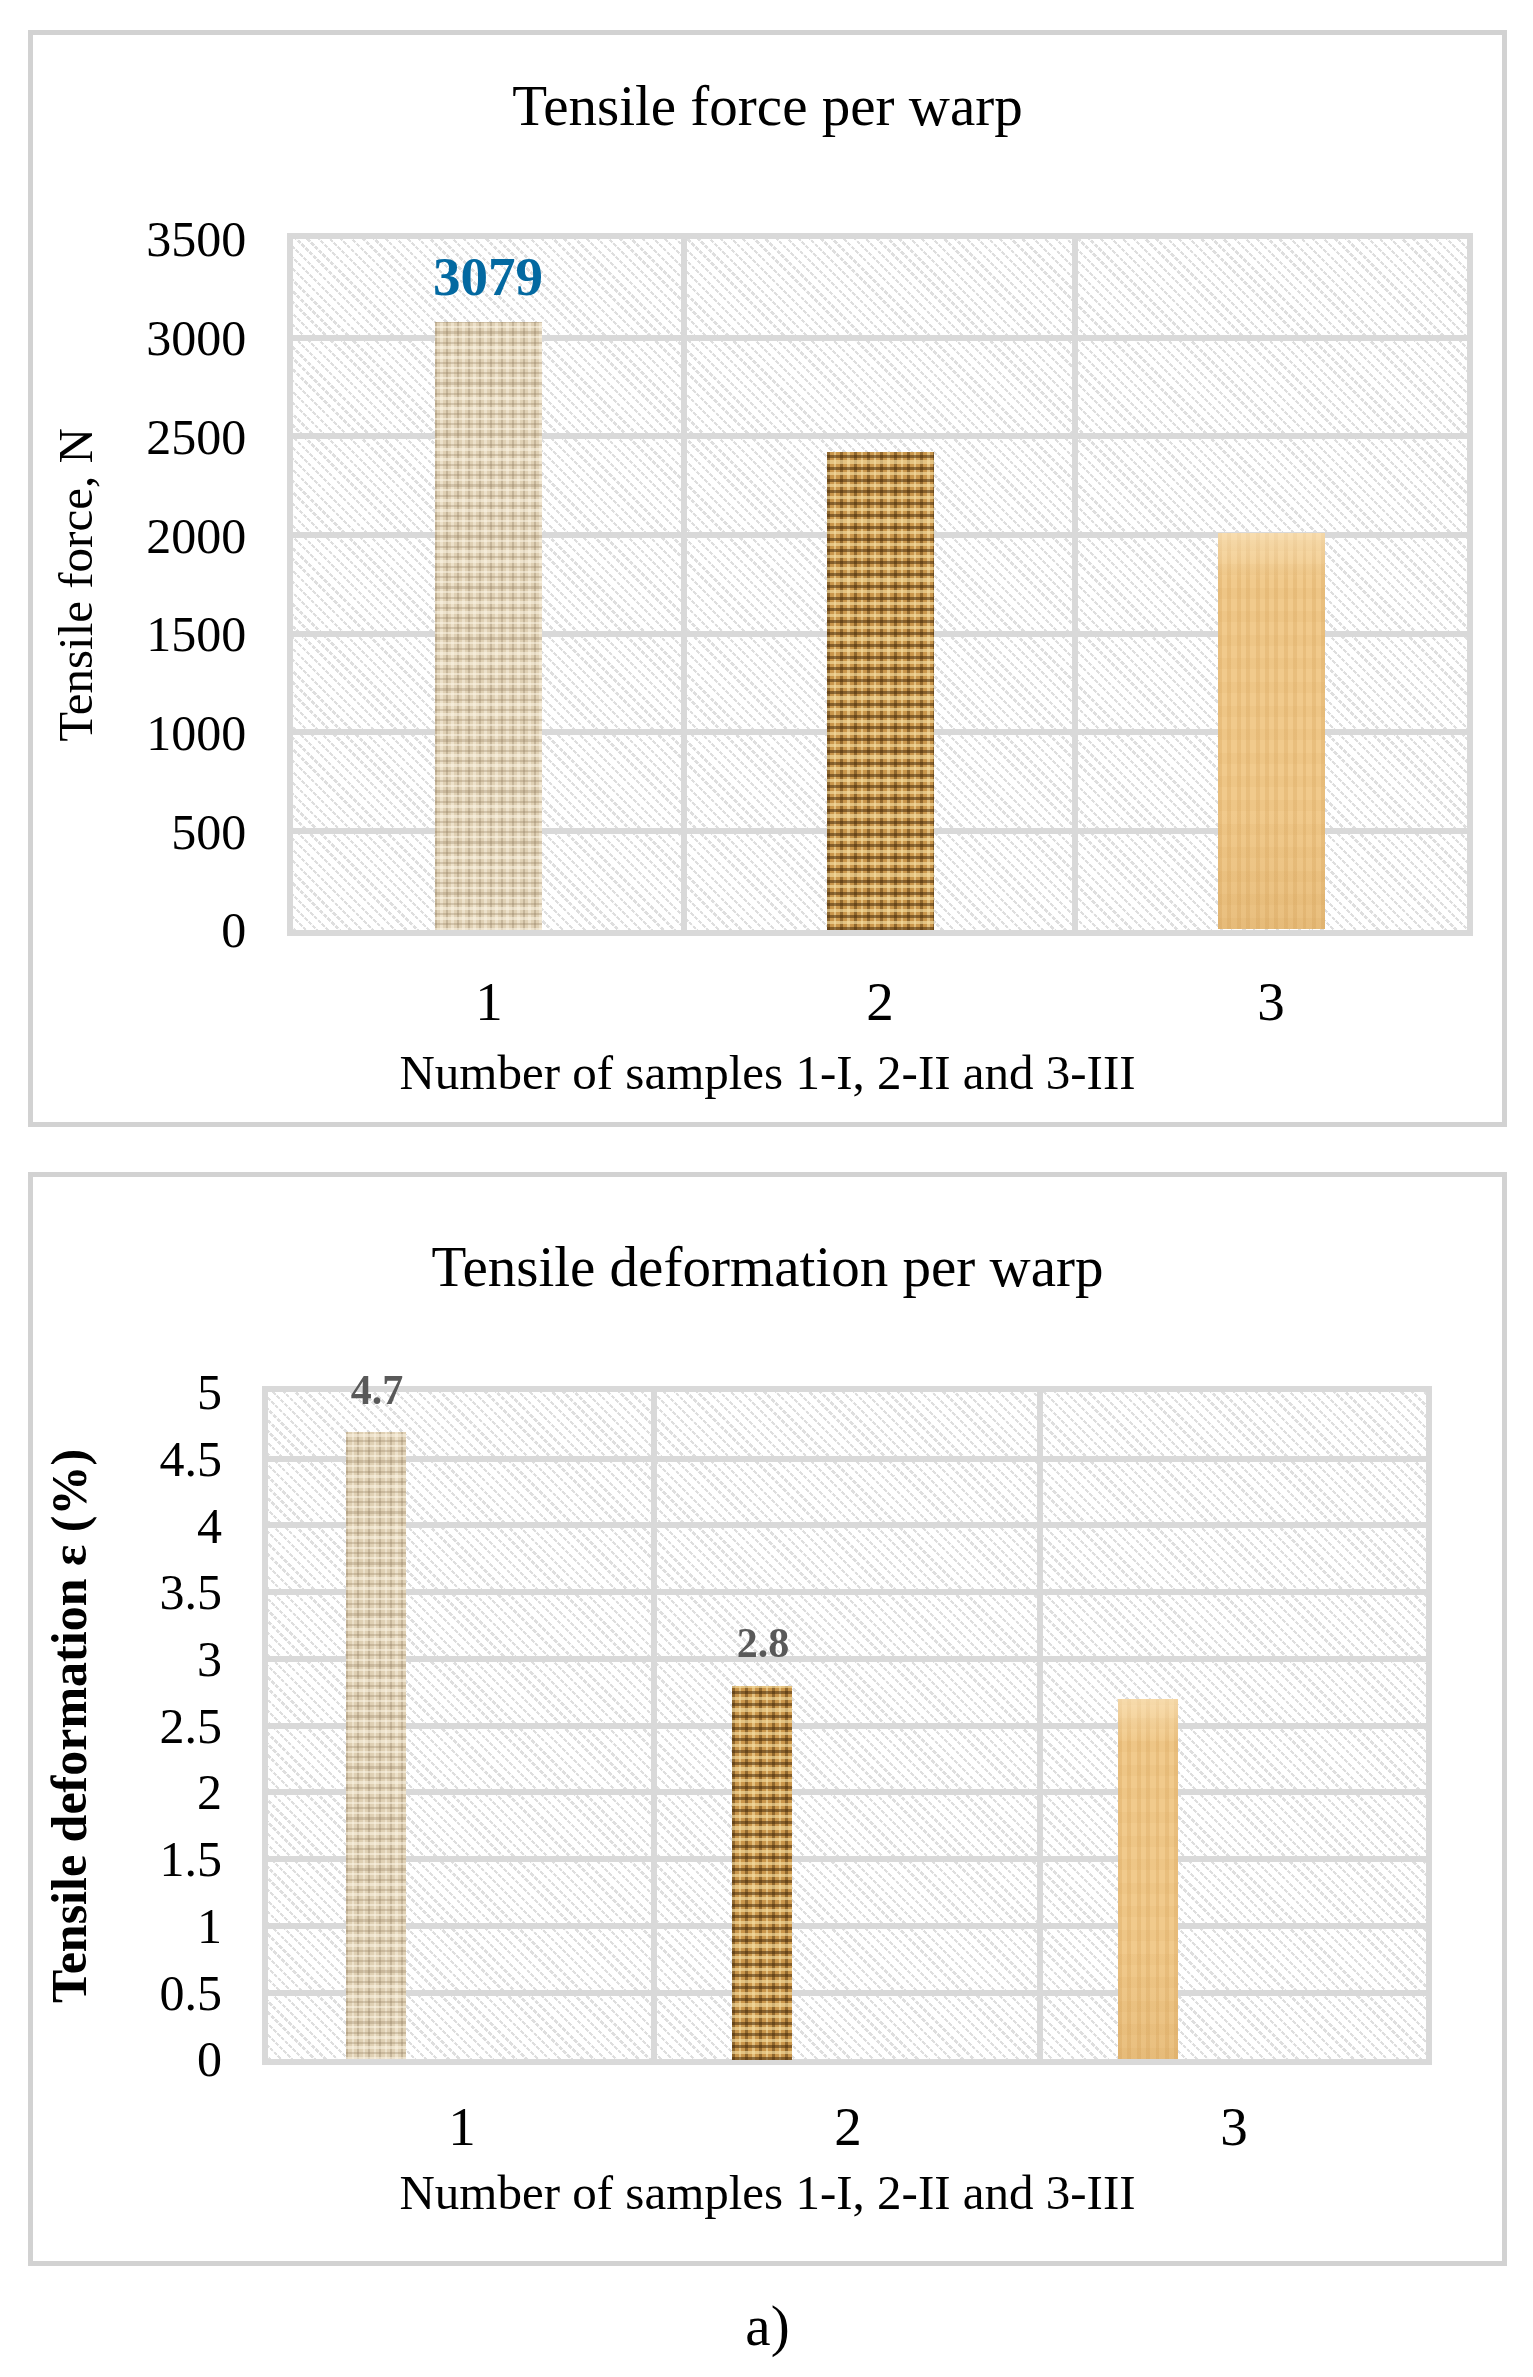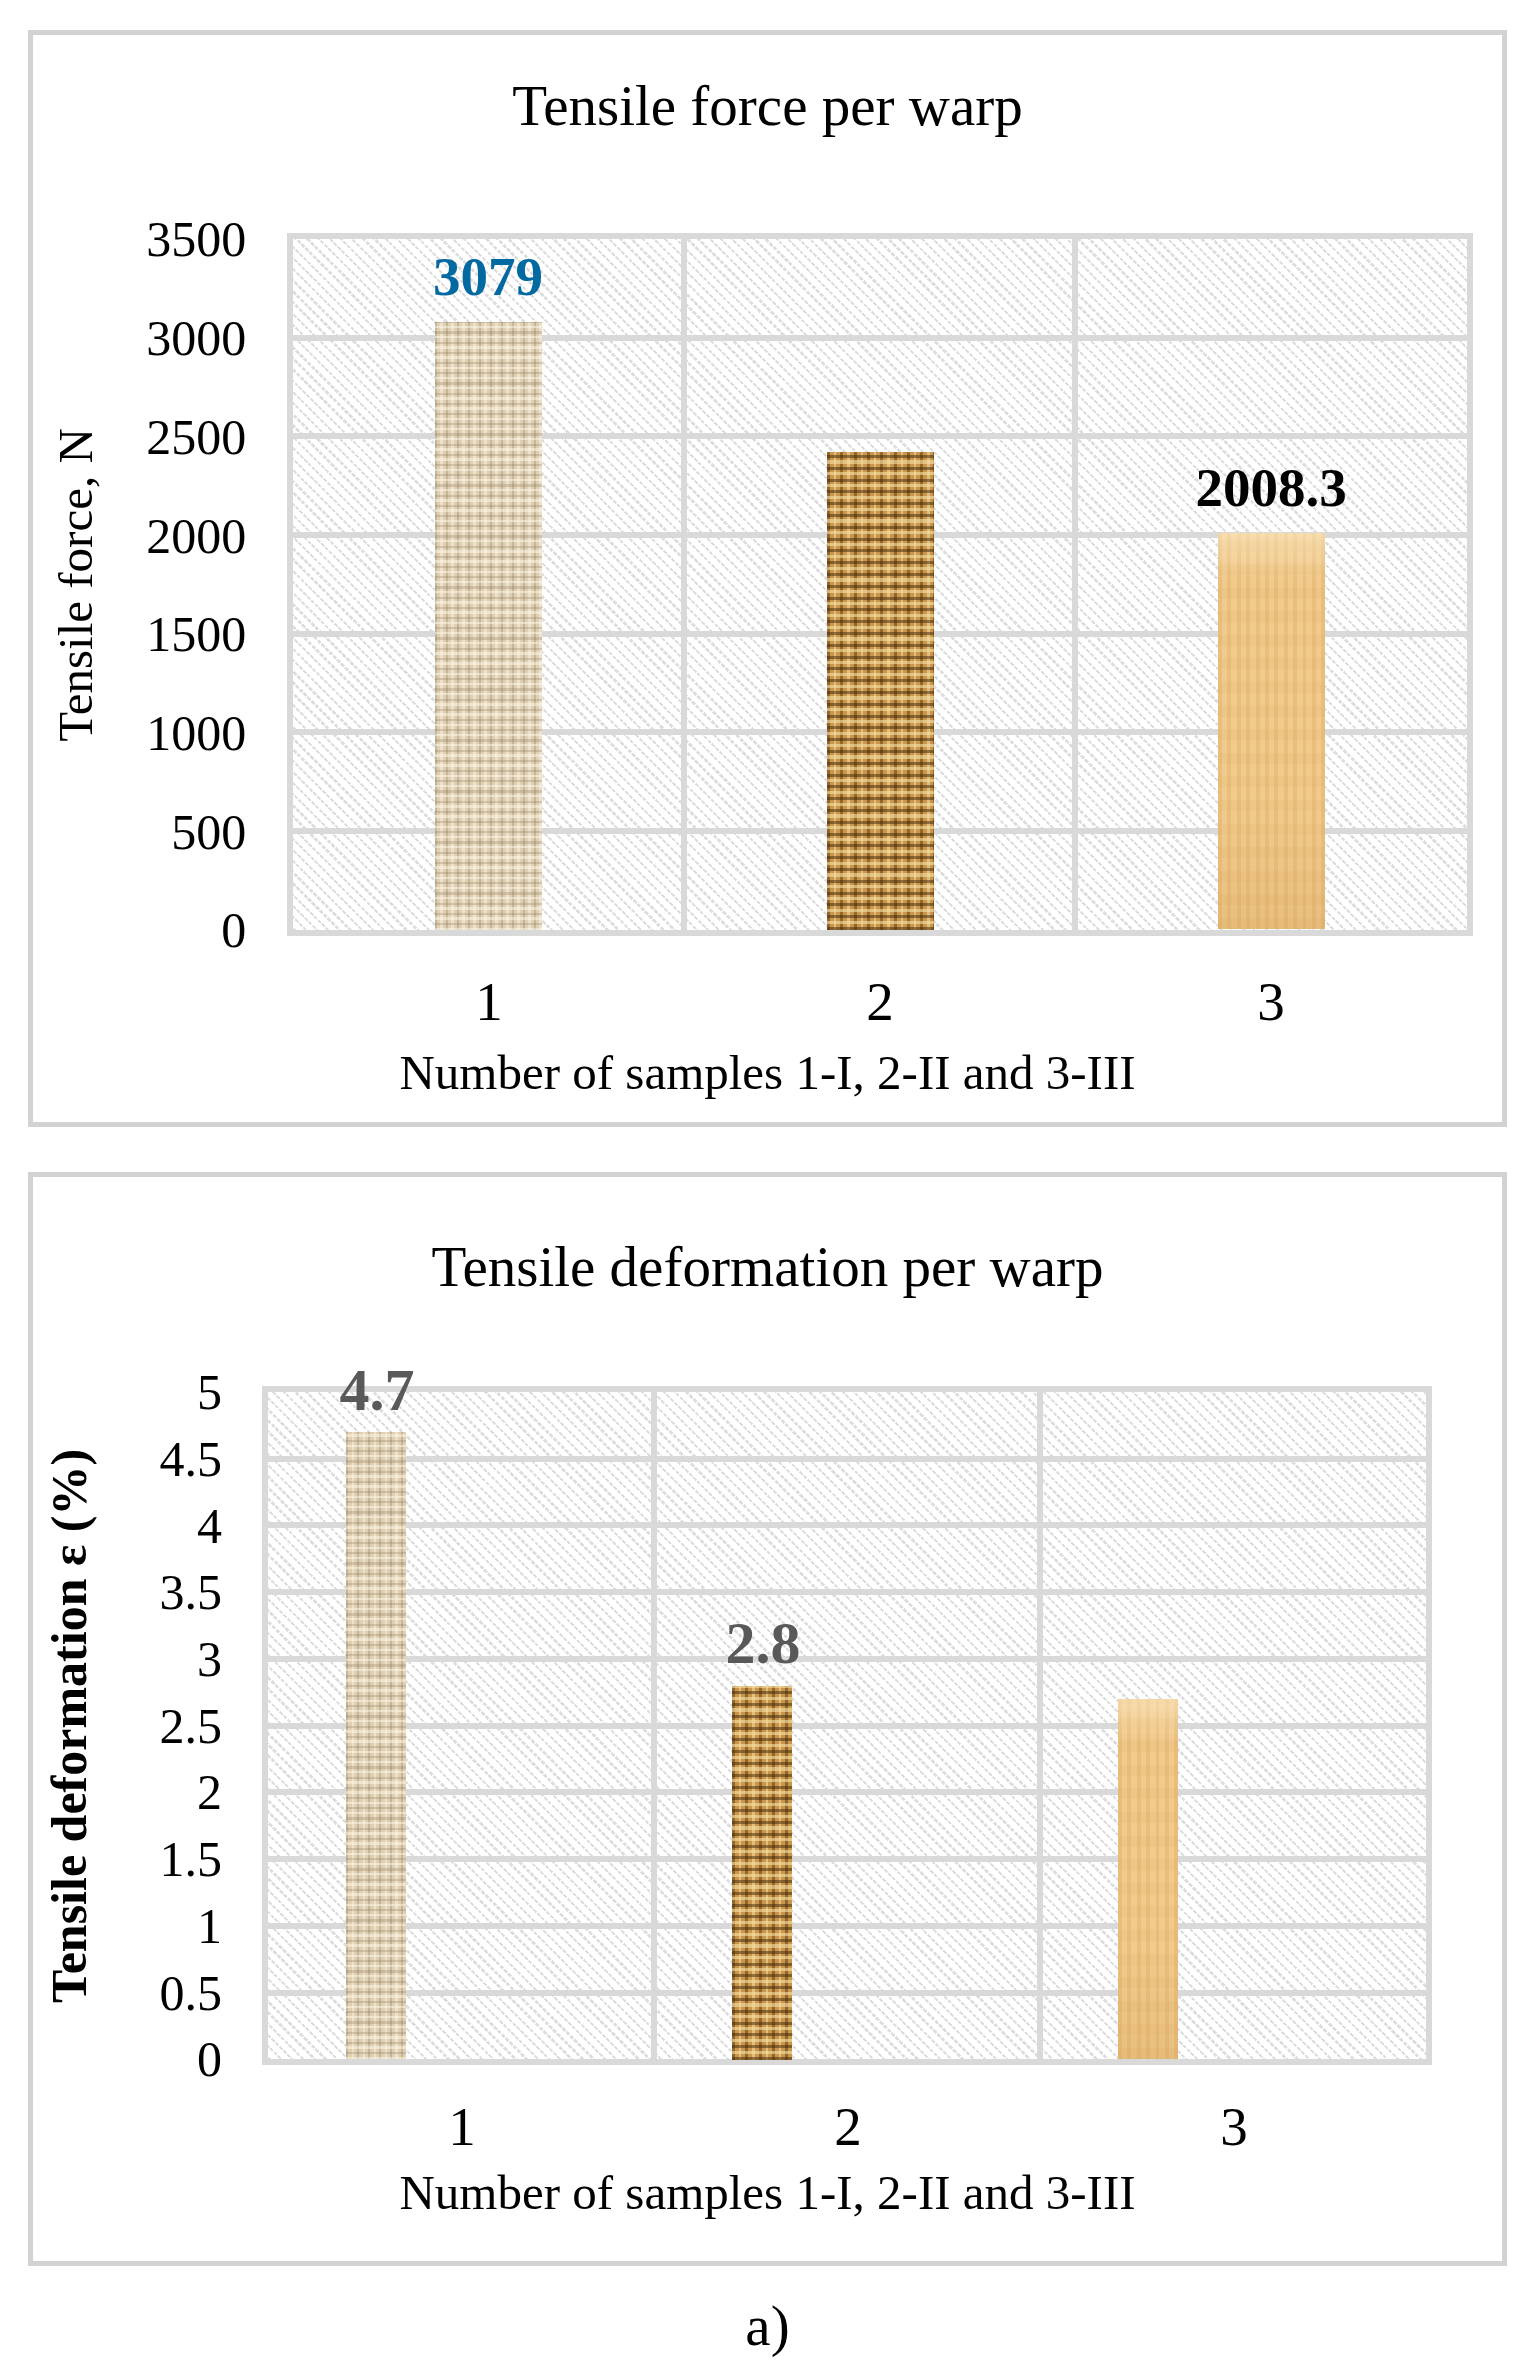--- a/index.html
+++ b/index.html
@@ -92,21 +92,21 @@
     font-size:55px;
   }
   .val-label{
     position:absolute;
     width:314px;height:66px;line-height:66px;
     text-align:center;
     font-weight:bold;
     white-space:nowrap;
   }
   .v0{font-size:55px;}
-  .v1{font-size:60px;}
+  .v1{font-size:42px;}
   .caption{
     position:absolute;
     left:28px;top:2294px;width:1479px;
     text-align:center;
     font-size:57px;line-height:63px;
   }
 </style>
 </head>
 <body>
 
@@ -157,21 +157,20 @@
     <div class="ytick" style="left: 10.2px; top: 309px;">3000</div>
     <div class="ytick" style="left: 10.2px; top: 408px;">2500</div>
     <div class="ytick" style="left: 10.2px; top: 507px;">2000</div>
     <div class="ytick" style="left: 10.2px; top: 605px;">1500</div>
     <div class="ytick" style="left: 10.2px; top: 704px;">1000</div>
     <div class="ytick" style="left: 10.2px; top: 803px;">500</div>
     <div class="ytick" style="left: 10.2px; top: 901px;">0</div>
     <div class="val-label v0" style="color: #0369a1; left: 331px; top: 244px;">3079</div>
     <div class="xtick" style="left: 371px; top: 970px;">1</div>
     <div class="xtick" style="left: 762px; top: 970px;">2</div>
-    <div class="val-label v0" style="color: rgb(0, 0, 0); left: 1114px; top: 455px;">2008.3</div>
     <div class="xtick" style="left: 1153px; top: 970px;">3</div>
     <div class="ytick" style="left: -14px; top: 1363px;">5</div>
     <div class="ytick" style="left: -14px; top: 1430px;">4.5</div>
     <div class="ytick" style="left: -14px; top: 1497px;">4</div>
     <div class="ytick" style="left: -14px; top: 1563px;">3.5</div>
     <div class="ytick" style="left: -14px; top: 1630px;">3</div>
     <div class="ytick" style="left: -14px; top: 1697px;">2.5</div>
     <div class="ytick" style="left: -14px; top: 1763px;">2</div>
     <div class="ytick" style="left: -14px; top: 1830px;">1.5</div>
     <div class="ytick" style="left: -14px; top: 1897px;">1</div>

